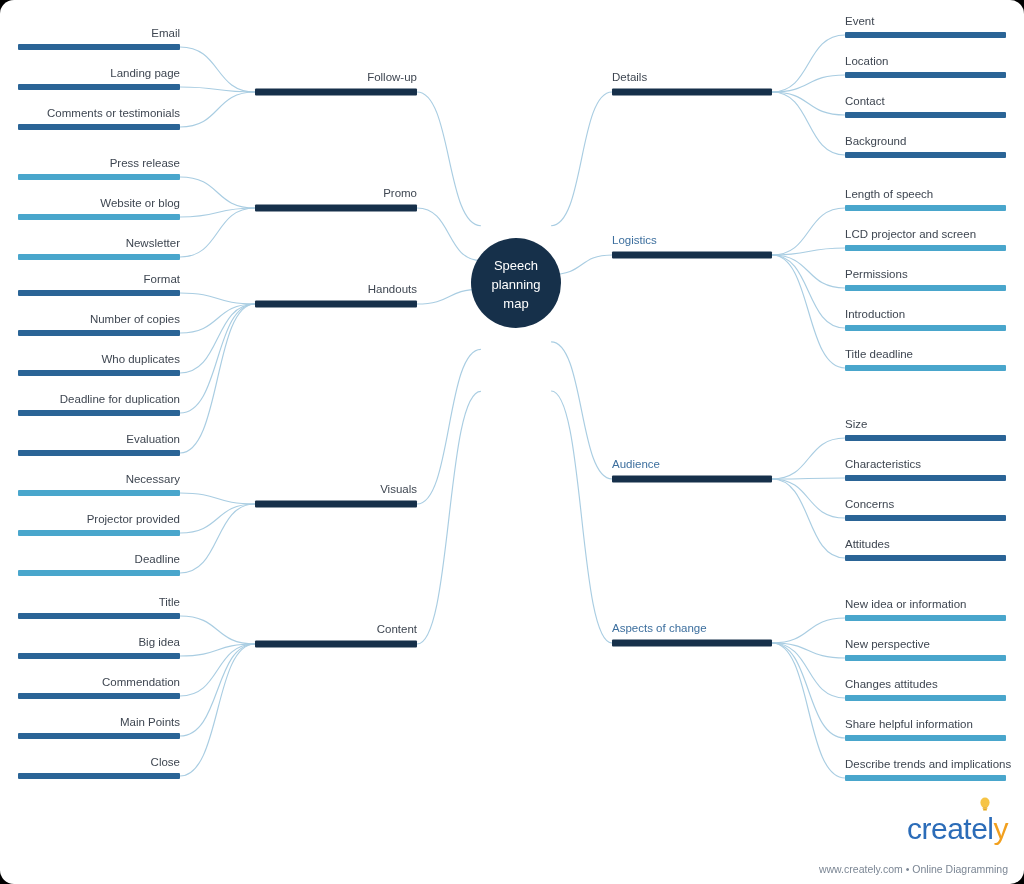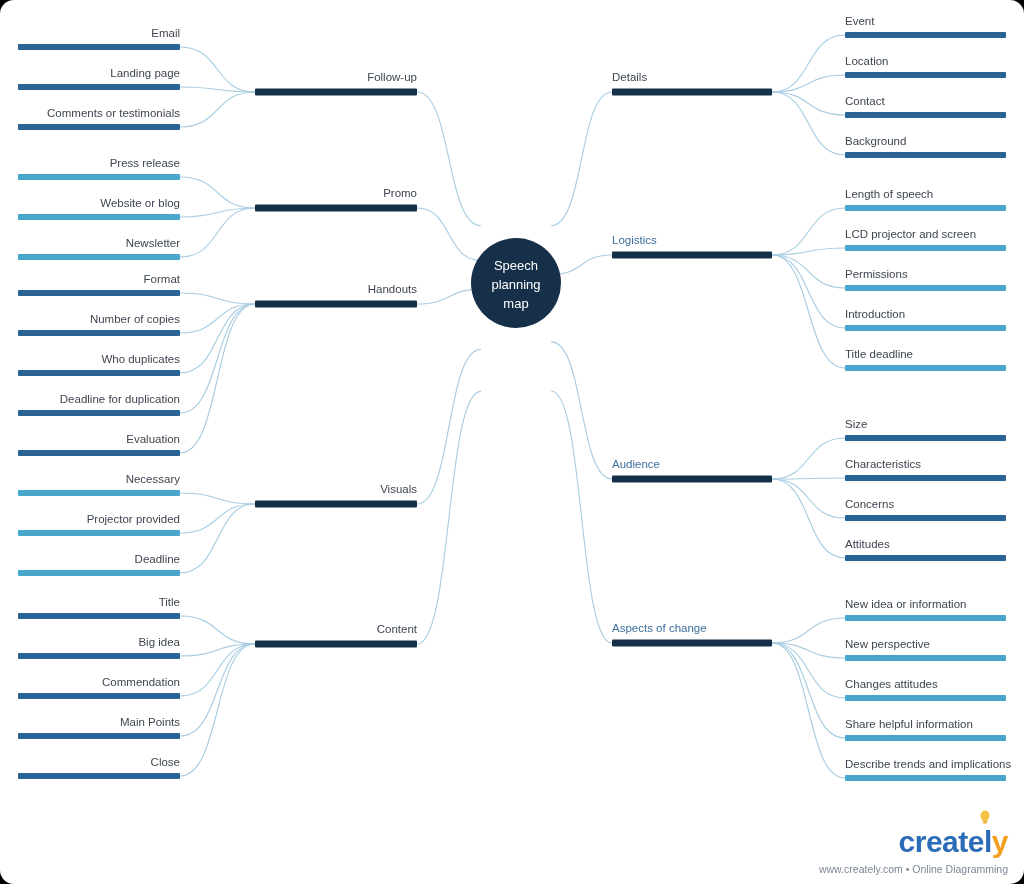--- a/index.html
+++ b/index.html
@@ -57,38 +57,38 @@
   .logo-wrap {
     position: absolute;
     right: 16px;
     bottom: 10px;
     text-align: right;
     line-height: 1;
   }
   .logo-mark {
     font-family: "Liberation Sans", sans-serif;
     font-size: 30px;
-    font-weight: 700;
+    font-weight: 400;
     letter-spacing: -0.5px;
     color: #2b6cb8;
     position: relative;
     display: inline-block;
   }
   .logo-mark .ly {
     color: #f2a01e;
   }
   .bulb {
     position: absolute;
     right: 17px;
     top: -17px;
     width: 12px;
     height: 15px;
   }
   .logo-tag {
-    margin-top: 7px;
+    margin-top: 20px;
     font-family: "Liberation Sans", sans-serif;
     font-size: 10.5px;
     color: #7b8694;
     white-space: nowrap;
     text-align: right;
   }
 </style>
 </head>
 <body>
 

